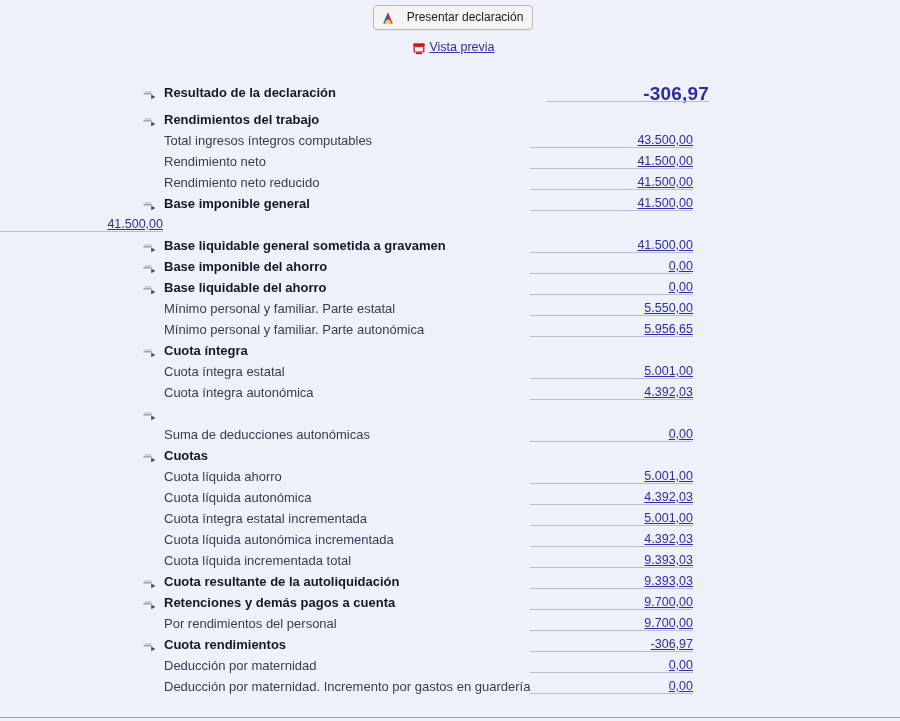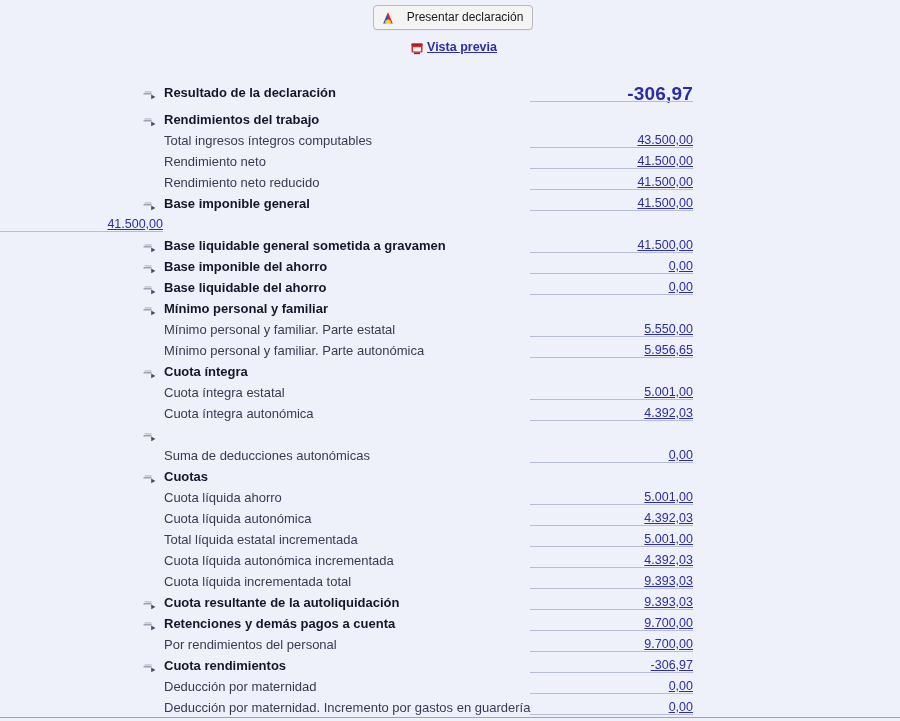--- a/index.html
+++ b/index.html
@@ -53,21 +53,20 @@
     position: relative;
     top: 1px;
   }
 
   .preview-wrap {
     margin-top: 10px;
     display: inline-flex;
     align-items: center;
     gap: 4px;
     margin-left: 8px;
-    font-weight: bold;
   }
   .preview-icon {
     width: 12px;
     height: 13px;
     flex: 0 0 12px;
     display: inline-block;
     position: relative;
     top: 1px;
   }
   .preview-link {
@@ -138,21 +137,21 @@
     text-decoration: underline;
     cursor: pointer;
     white-space: nowrap;
   }
   .row.is-total .value {
     font-size: 19px;
     font-weight: bold;
     line-height: 20px;
     letter-spacing: 0.2px;
   }
-  .row.is-total { height: 27px; }
+  .row.is-total { height: 27px; gap: 16px; }
   .rule {
     position: absolute;
     left: 0;
     right: 0;
     bottom: 1px;
     height: 1px;
     background: #b6bcd1;
   }
   .row.is-total .rule { bottom: 2px; }
 
@@ -280,183 +279,172 @@
       <div class="row-label-cell">
         <span class="bullet-icon"><svg viewBox="0 0 13 10" width="13" height="10" xmlns="http://www.w3.org/2000/svg">
             <path d="M0.5 7.2 L8.2 7.2 L8.2 4.6 L12.4 6.9 L8.2 9.3 L8.2 7.2 Z" fill="#4a4a5e"></path>
             <rect x="0.5" y="3.2" width="8" height="1.2" fill="#8c8ca0"></rect>
             <rect x="1.6" y="1.4" width="7" height="1.1" fill="#b4b4c4"></rect>
           </svg></span>
         <span class="row-label">Base liquidable del ahorro</span>
       </div>
       <div class="row-value-cell"><span class="value">0,00</span><span class="rule"></span></div>
     </div>
-    <div class="row is-header">
-      <div class="row-label-cell">
-        <span class="bullet-icon"><svg viewBox="0 0 13 10" width="13" height="10" xmlns="http://www.w3.org/2000/svg">
-            <path d="M0.5 7.2 L8.2 7.2 L8.2 4.6 L12.4 6.9 L8.2 9.3 L8.2 7.2 Z" fill="#4a4a5e"></path>
-            <rect x="0.5" y="3.2" width="8" height="1.2" fill="#8c8ca0"></rect>
-            <rect x="1.6" y="1.4" width="7" height="1.1" fill="#b4b4c4"></rect>
-          </svg></span>
-        <span class="row-label">Mínimo personal y familiar</span>
+    <div class="row is-child">
+      <div class="row-label-cell">
+        <span class="bullet-spacer"></span>
+        <span class="row-label">Mínimo personal y familiar. Parte estatal</span>
+      </div>
+      <div class="row-value-cell"><span class="value">5.550,00</span><span class="rule"></span></div>
+    </div>
+    <div class="row is-child">
+      <div class="row-label-cell">
+        <span class="bullet-spacer"></span>
+        <span class="row-label">Mínimo personal y familiar. Parte autonómica</span>
+      </div>
+      <div class="row-value-cell"><span class="value">5.956,65</span><span class="rule"></span></div>
+    </div>
+    <div class="row is-header">
+      <div class="row-label-cell">
+        <span class="bullet-icon"><svg viewBox="0 0 13 10" width="13" height="10" xmlns="http://www.w3.org/2000/svg">
+            <path d="M0.5 7.2 L8.2 7.2 L8.2 4.6 L12.4 6.9 L8.2 9.3 L8.2 7.2 Z" fill="#4a4a5e"></path>
+            <rect x="0.5" y="3.2" width="8" height="1.2" fill="#8c8ca0"></rect>
+            <rect x="1.6" y="1.4" width="7" height="1.1" fill="#b4b4c4"></rect>
+          </svg></span>
+        <span class="row-label">Cuota íntegra</span>
       </div>
       <div class="row-value-cell"></div>
     </div>
     <div class="row is-child">
       <div class="row-label-cell">
         <span class="bullet-spacer"></span>
-        <span class="row-label">Mínimo personal y familiar. Parte estatal</span>
-      </div>
-      <div class="row-value-cell"><span class="value">5.550,00</span><span class="rule"></span></div>
-    </div>
-    <div class="row is-child">
-      <div class="row-label-cell">
-        <span class="bullet-spacer"></span>
-        <span class="row-label">Mínimo personal y familiar. Parte autonómica</span>
-      </div>
-      <div class="row-value-cell"><span class="value">5.956,65</span><span class="rule"></span></div>
-    </div>
-    <div class="row is-header">
-      <div class="row-label-cell">
-        <span class="bullet-icon"><svg viewBox="0 0 13 10" width="13" height="10" xmlns="http://www.w3.org/2000/svg">
-            <path d="M0.5 7.2 L8.2 7.2 L8.2 4.6 L12.4 6.9 L8.2 9.3 L8.2 7.2 Z" fill="#4a4a5e"></path>
-            <rect x="0.5" y="3.2" width="8" height="1.2" fill="#8c8ca0"></rect>
-            <rect x="1.6" y="1.4" width="7" height="1.1" fill="#b4b4c4"></rect>
-          </svg></span>
-        <span class="row-label">Cuota íntegra</span>
+        <span class="row-label">Cuota íntegra estatal</span>
+      </div>
+      <div class="row-value-cell"><span class="value">5.001,00</span><span class="rule"></span></div>
+    </div>
+    <div class="row is-child">
+      <div class="row-label-cell">
+        <span class="bullet-spacer"></span>
+        <span class="row-label">Cuota íntegra autonómica</span>
+      </div>
+      <div class="row-value-cell"><span class="value">4.392,03</span><span class="rule"></span></div>
+    </div>
+    <div class="row is-header">
+      <div class="row-label-cell">
+        <span class="bullet-icon"><svg viewBox="0 0 13 10" width="13" height="10" xmlns="http://www.w3.org/2000/svg">
+            <path d="M0.5 7.2 L8.2 7.2 L8.2 4.6 L12.4 6.9 L8.2 9.3 L8.2 7.2 Z" fill="#4a4a5e"></path>
+            <rect x="0.5" y="3.2" width="8" height="1.2" fill="#8c8ca0"></rect>
+            <rect x="1.6" y="1.4" width="7" height="1.1" fill="#b4b4c4"></rect>
+          </svg></span>
+        <span class="row-label"></span>
       </div>
       <div class="row-value-cell"></div>
     </div>
     <div class="row is-child">
       <div class="row-label-cell">
         <span class="bullet-spacer"></span>
-        <span class="row-label">Cuota íntegra estatal</span>
+        <span class="row-label">Suma de deducciones autonómicas</span>
+      </div>
+      <div class="row-value-cell"><span class="value">0,00</span><span class="rule"></span></div>
+    </div>
+    <div class="row is-header">
+      <div class="row-label-cell">
+        <span class="bullet-icon"><svg viewBox="0 0 13 10" width="13" height="10" xmlns="http://www.w3.org/2000/svg">
+            <path d="M0.5 7.2 L8.2 7.2 L8.2 4.6 L12.4 6.9 L8.2 9.3 L8.2 7.2 Z" fill="#4a4a5e"></path>
+            <rect x="0.5" y="3.2" width="8" height="1.2" fill="#8c8ca0"></rect>
+            <rect x="1.6" y="1.4" width="7" height="1.1" fill="#b4b4c4"></rect>
+          </svg></span>
+        <span class="row-label">Cuotas</span>
+      </div>
+      <div class="row-value-cell"></div>
+    </div>
+    <div class="row is-child">
+      <div class="row-label-cell">
+        <span class="bullet-spacer"></span>
+        <span class="row-label">Cuota líquida ahorro</span>
       </div>
       <div class="row-value-cell"><span class="value">5.001,00</span><span class="rule"></span></div>
     </div>
     <div class="row is-child">
       <div class="row-label-cell">
         <span class="bullet-spacer"></span>
-        <span class="row-label">Cuota íntegra autonómica</span>
+        <span class="row-label">Cuota líquida autonómica</span>
       </div>
       <div class="row-value-cell"><span class="value">4.392,03</span><span class="rule"></span></div>
     </div>
-    <div class="row is-header">
-      <div class="row-label-cell">
-        <span class="bullet-icon"><svg viewBox="0 0 13 10" width="13" height="10" xmlns="http://www.w3.org/2000/svg">
-            <path d="M0.5 7.2 L8.2 7.2 L8.2 4.6 L12.4 6.9 L8.2 9.3 L8.2 7.2 Z" fill="#4a4a5e"></path>
-            <rect x="0.5" y="3.2" width="8" height="1.2" fill="#8c8ca0"></rect>
-            <rect x="1.6" y="1.4" width="7" height="1.1" fill="#b4b4c4"></rect>
-          </svg></span>
-        <span class="row-label"></span>
-      </div>
-      <div class="row-value-cell"></div>
-    </div>
-    <div class="row is-child">
-      <div class="row-label-cell">
-        <span class="bullet-spacer"></span>
-        <span class="row-label">Suma de deducciones autonómicas</span>
+    <div class="row is-child">
+      <div class="row-label-cell">
+        <span class="bullet-spacer"></span>
+        <span class="row-label">Cuota íntegra estatal incrementada</span>
+      </div>
+      <div class="row-value-cell"><span class="value">5.001,00</span><span class="rule"></span></div>
+    </div>
+    <div class="row is-child">
+      <div class="row-label-cell">
+        <span class="bullet-spacer"></span>
+        <span class="row-label">Cuota líquida autonómica incrementada</span>
+      </div>
+      <div class="row-value-cell"><span class="value">4.392,03</span><span class="rule"></span></div>
+    </div>
+    <div class="row is-child">
+      <div class="row-label-cell">
+        <span class="bullet-spacer"></span>
+        <span class="row-label">Cuota líquida incrementada total</span>
+      </div>
+      <div class="row-value-cell"><span class="value">9.393,03</span><span class="rule"></span></div>
+    </div>
+    <div class="row is-header">
+      <div class="row-label-cell">
+        <span class="bullet-icon"><svg viewBox="0 0 13 10" width="13" height="10" xmlns="http://www.w3.org/2000/svg">
+            <path d="M0.5 7.2 L8.2 7.2 L8.2 4.6 L12.4 6.9 L8.2 9.3 L8.2 7.2 Z" fill="#4a4a5e"></path>
+            <rect x="0.5" y="3.2" width="8" height="1.2" fill="#8c8ca0"></rect>
+            <rect x="1.6" y="1.4" width="7" height="1.1" fill="#b4b4c4"></rect>
+          </svg></span>
+        <span class="row-label">Cuota resultante de la autoliquidación</span>
+      </div>
+      <div class="row-value-cell"><span class="value">9.393,03</span><span class="rule"></span></div>
+    </div>
+    <div class="row is-header">
+      <div class="row-label-cell">
+        <span class="bullet-icon"><svg viewBox="0 0 13 10" width="13" height="10" xmlns="http://www.w3.org/2000/svg">
+            <path d="M0.5 7.2 L8.2 7.2 L8.2 4.6 L12.4 6.9 L8.2 9.3 L8.2 7.2 Z" fill="#4a4a5e"></path>
+            <rect x="0.5" y="3.2" width="8" height="1.2" fill="#8c8ca0"></rect>
+            <rect x="1.6" y="1.4" width="7" height="1.1" fill="#b4b4c4"></rect>
+          </svg></span>
+        <span class="row-label">Retenciones y demás pagos a cuenta</span>
+      </div>
+      <div class="row-value-cell"><span class="value">9.700,00</span><span class="rule"></span></div>
+    </div>
+    <div class="row is-child">
+      <div class="row-label-cell">
+        <span class="bullet-spacer"></span>
+        <span class="row-label">Por rendimientos del personal</span>
+      </div>
+      <div class="row-value-cell"><span class="value">9.700,00</span><span class="rule"></span></div>
+    </div>
+    <div class="row is-header">
+      <div class="row-label-cell">
+        <span class="bullet-icon"><svg viewBox="0 0 13 10" width="13" height="10" xmlns="http://www.w3.org/2000/svg">
+            <path d="M0.5 7.2 L8.2 7.2 L8.2 4.6 L12.4 6.9 L8.2 9.3 L8.2 7.2 Z" fill="#4a4a5e"></path>
+            <rect x="0.5" y="3.2" width="8" height="1.2" fill="#8c8ca0"></rect>
+            <rect x="1.6" y="1.4" width="7" height="1.1" fill="#b4b4c4"></rect>
+          </svg></span>
+        <span class="row-label">Cuota rendimientos</span>
+      </div>
+      <div class="row-value-cell"><span class="value">-306,97</span><span class="rule"></span></div>
+    </div>
+    <div class="row is-child">
+      <div class="row-label-cell">
+        <span class="bullet-spacer"></span>
+        <span class="row-label">Deducción por maternidad</span>
       </div>
       <div class="row-value-cell"><span class="value">0,00</span><span class="rule"></span></div>
     </div>
-    <div class="row is-header">
-      <div class="row-label-cell">
-        <span class="bullet-icon"><svg viewBox="0 0 13 10" width="13" height="10" xmlns="http://www.w3.org/2000/svg">
-            <path d="M0.5 7.2 L8.2 7.2 L8.2 4.6 L12.4 6.9 L8.2 9.3 L8.2 7.2 Z" fill="#4a4a5e"></path>
-            <rect x="0.5" y="3.2" width="8" height="1.2" fill="#8c8ca0"></rect>
-            <rect x="1.6" y="1.4" width="7" height="1.1" fill="#b4b4c4"></rect>
-          </svg></span>
-        <span class="row-label">Cuotas</span>
-      </div>
-      <div class="row-value-cell"></div>
-    </div>
-    <div class="row is-child">
-      <div class="row-label-cell">
-        <span class="bullet-spacer"></span>
-        <span class="row-label">Cuota líquida ahorro</span>
-      </div>
-      <div class="row-value-cell"><span class="value">5.001,00</span><span class="rule"></span></div>
-    </div>
-    <div class="row is-child">
-      <div class="row-label-cell">
-        <span class="bullet-spacer"></span>
-        <span class="row-label">Cuota líquida autonómica</span>
-      </div>
-      <div class="row-value-cell"><span class="value">4.392,03</span><span class="rule"></span></div>
-    </div>
-    <div class="row is-child">
-      <div class="row-label-cell">
-        <span class="bullet-spacer"></span>
-        <span class="row-label">Total líquida estatal incrementada</span>
-      </div>
-      <div class="row-value-cell"><span class="value">5.001,00</span><span class="rule"></span></div>
-    </div>
-    <div class="row is-child">
-      <div class="row-label-cell">
-        <span class="bullet-spacer"></span>
-        <span class="row-label">Cuota líquida autonómica incrementada</span>
-      </div>
-      <div class="row-value-cell"><span class="value">4.392,03</span><span class="rule"></span></div>
-    </div>
-    <div class="row is-child">
-      <div class="row-label-cell">
-        <span class="bullet-spacer"></span>
-        <span class="row-label">Cuota líquida incrementada total</span>
-      </div>
-      <div class="row-value-cell"><span class="value">9.393,03</span><span class="rule"></span></div>
-    </div>
-    <div class="row is-header">
-      <div class="row-label-cell">
-        <span class="bullet-icon"><svg viewBox="0 0 13 10" width="13" height="10" xmlns="http://www.w3.org/2000/svg">
-            <path d="M0.5 7.2 L8.2 7.2 L8.2 4.6 L12.4 6.9 L8.2 9.3 L8.2 7.2 Z" fill="#4a4a5e"></path>
-            <rect x="0.5" y="3.2" width="8" height="1.2" fill="#8c8ca0"></rect>
-            <rect x="1.6" y="1.4" width="7" height="1.1" fill="#b4b4c4"></rect>
-          </svg></span>
-        <span class="row-label">Cuota resultante de la autoliquidación</span>
-      </div>
-      <div class="row-value-cell"><span class="value">9.393,03</span><span class="rule"></span></div>
-    </div>
-    <div class="row is-header">
-      <div class="row-label-cell">
-        <span class="bullet-icon"><svg viewBox="0 0 13 10" width="13" height="10" xmlns="http://www.w3.org/2000/svg">
-            <path d="M0.5 7.2 L8.2 7.2 L8.2 4.6 L12.4 6.9 L8.2 9.3 L8.2 7.2 Z" fill="#4a4a5e"></path>
-            <rect x="0.5" y="3.2" width="8" height="1.2" fill="#8c8ca0"></rect>
-            <rect x="1.6" y="1.4" width="7" height="1.1" fill="#b4b4c4"></rect>
-          </svg></span>
-        <span class="row-label">Retenciones y demás pagos a cuenta</span>
-      </div>
-      <div class="row-value-cell"><span class="value">9.700,00</span><span class="rule"></span></div>
-    </div>
-    <div class="row is-child">
-      <div class="row-label-cell">
-        <span class="bullet-spacer"></span>
-        <span class="row-label">Por rendimientos del personal</span>
-      </div>
-      <div class="row-value-cell"><span class="value">9.700,00</span><span class="rule"></span></div>
-    </div>
-    <div class="row is-header">
-      <div class="row-label-cell">
-        <span class="bullet-icon"><svg viewBox="0 0 13 10" width="13" height="10" xmlns="http://www.w3.org/2000/svg">
-            <path d="M0.5 7.2 L8.2 7.2 L8.2 4.6 L12.4 6.9 L8.2 9.3 L8.2 7.2 Z" fill="#4a4a5e"></path>
-            <rect x="0.5" y="3.2" width="8" height="1.2" fill="#8c8ca0"></rect>
-            <rect x="1.6" y="1.4" width="7" height="1.1" fill="#b4b4c4"></rect>
-          </svg></span>
-        <span class="row-label">Cuota rendimientos</span>
-      </div>
-      <div class="row-value-cell"><span class="value">-306,97</span><span class="rule"></span></div>
-    </div>
-    <div class="row is-child">
-      <div class="row-label-cell">
-        <span class="bullet-spacer"></span>
-        <span class="row-label">Deducción por maternidad</span>
+    <div class="row is-child">
+      <div class="row-label-cell">
+        <span class="bullet-spacer"></span>
+        <span class="row-label">Deducción por maternidad. Incremento por gastos en guardería</span>
       </div>
       <div class="row-value-cell"><span class="value">0,00</span><span class="rule"></span></div>
     </div>
-    <div class="row is-child">
-      <div class="row-label-cell">
-        <span class="bullet-spacer"></span>
-        <span class="row-label">Deducción por maternidad. Incremento por gastos en guardería</span>
-      </div>
-      <div class="row-value-cell"><span class="value">0,00</span><span class="rule"></span></div>
-    </div>
   </div>
 
 <div class="bottom-rule"></div>
 
 </body></html>

